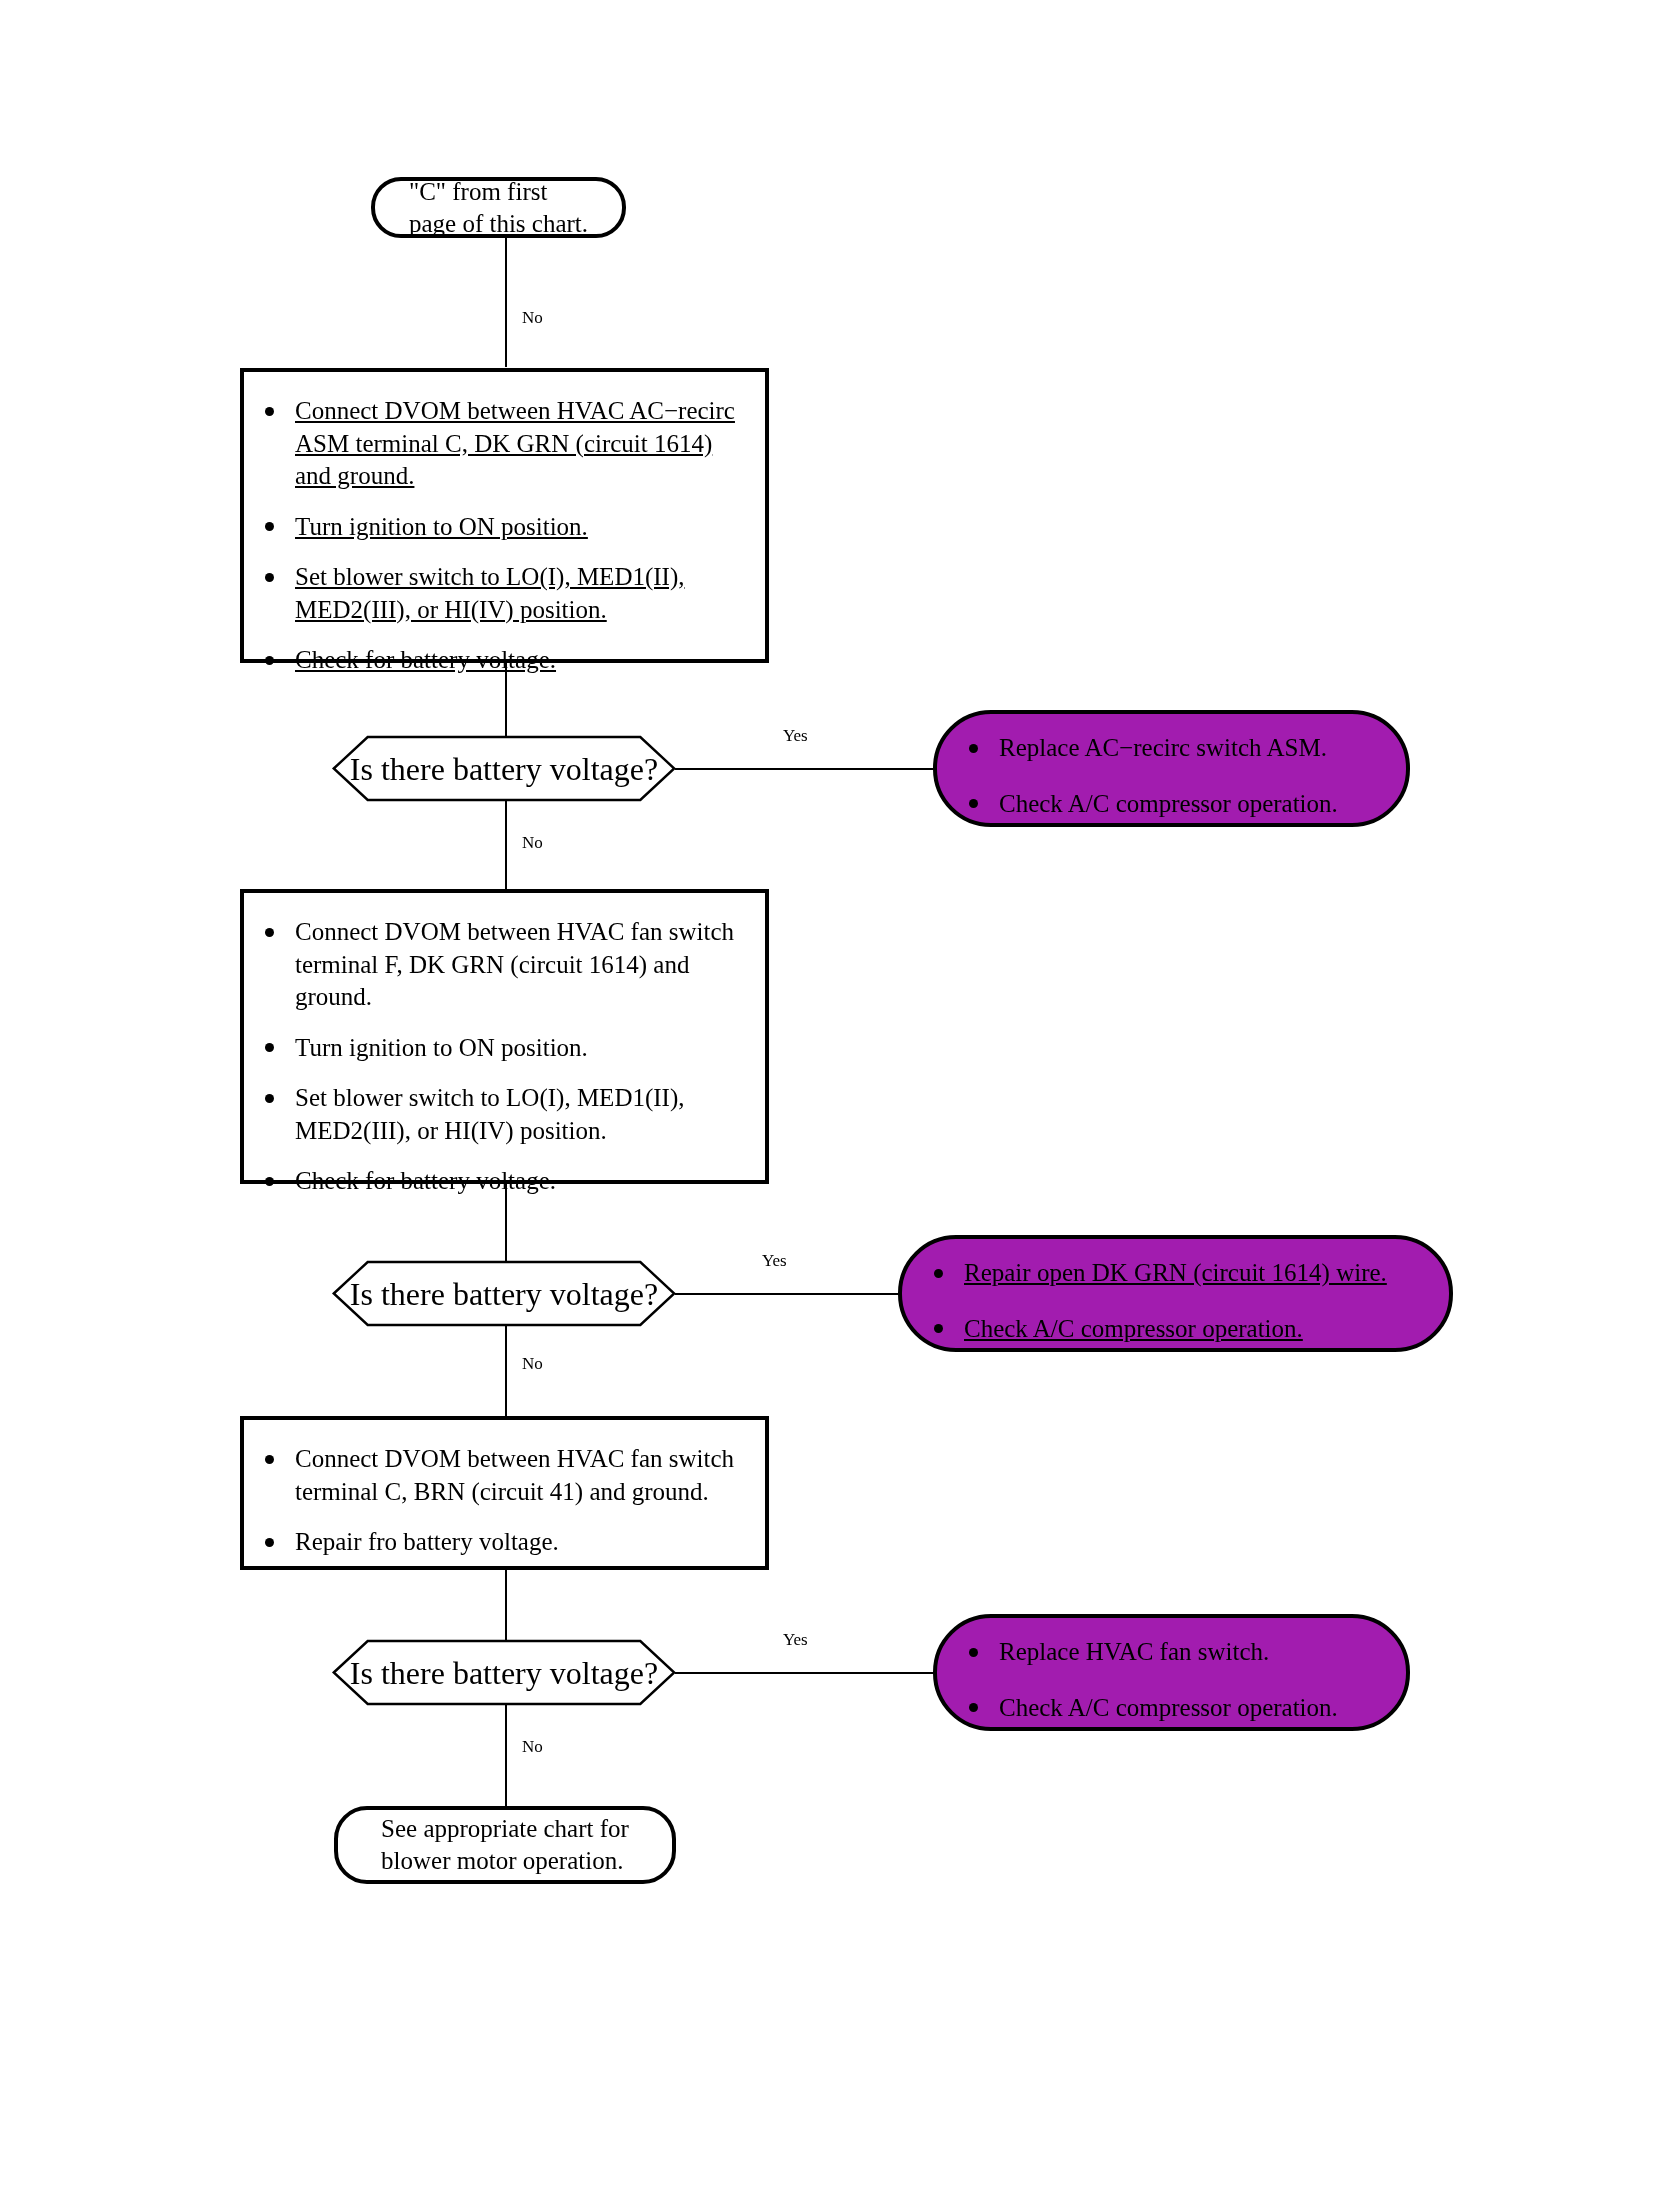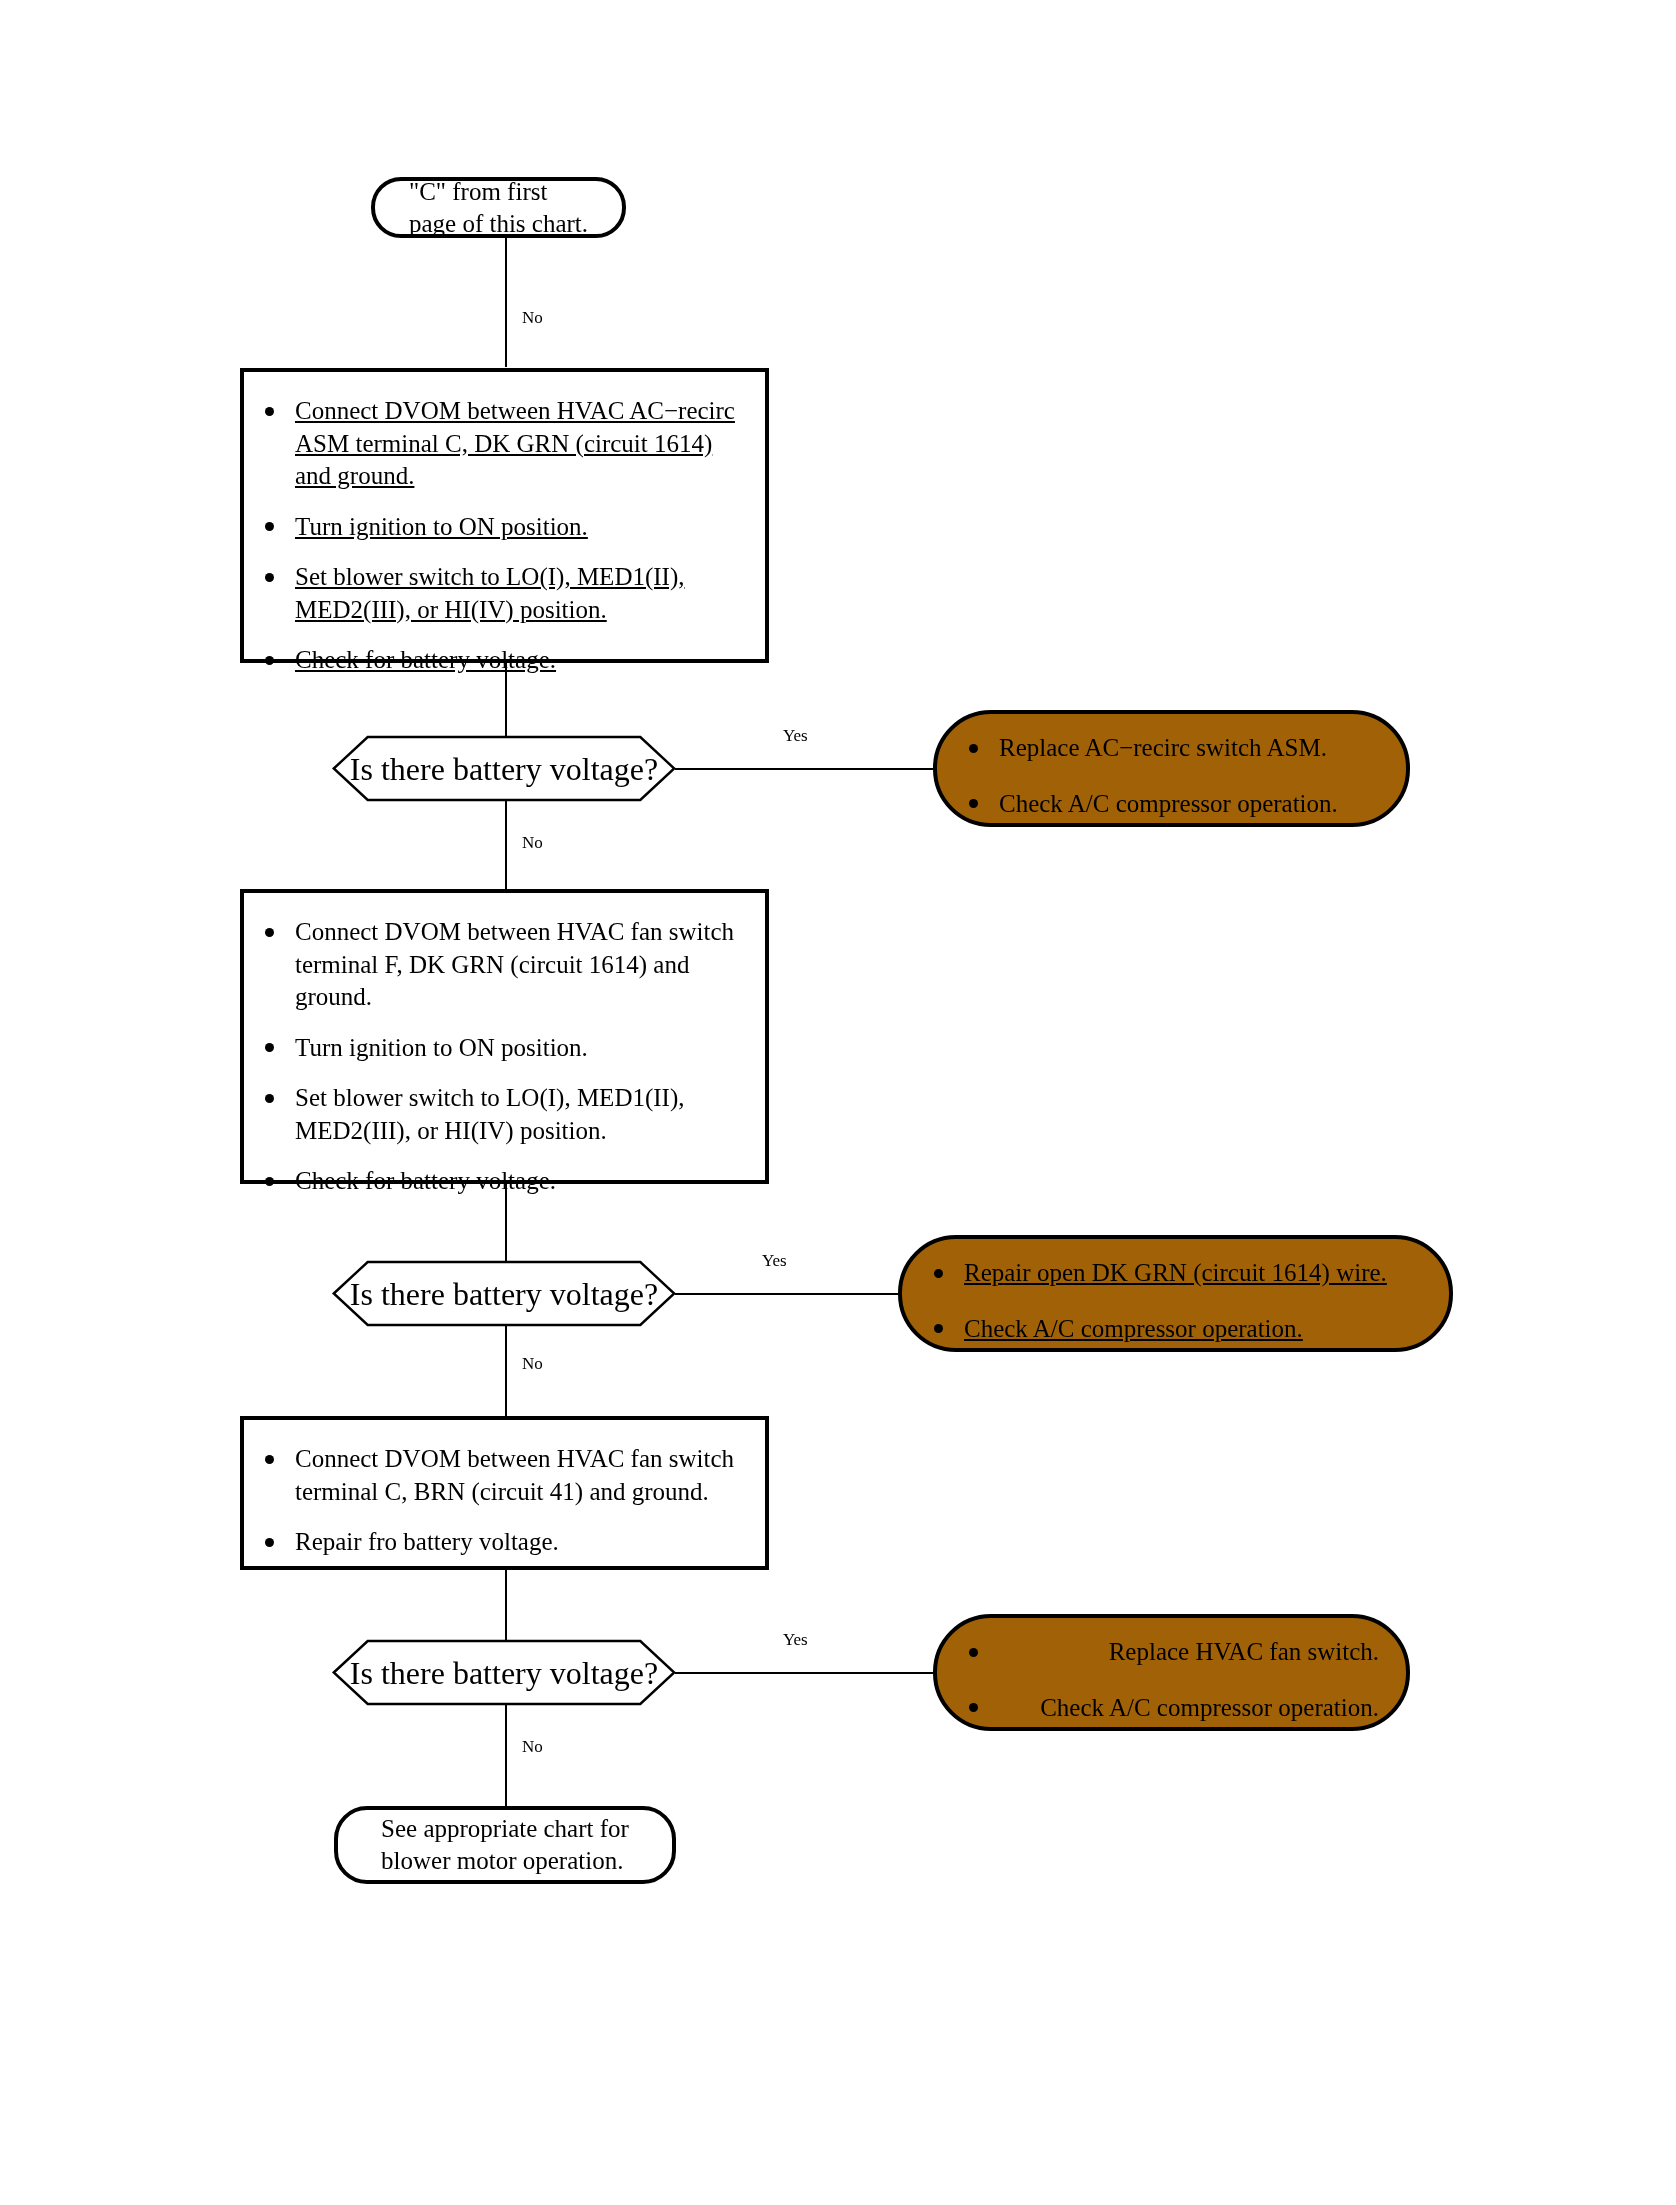--- a/index.html
+++ b/index.html
@@ -61,21 +61,21 @@
     position: absolute;
     border: 4.3px solid #000000;
     background: #ffffff;
     box-sizing: border-box;
   }
 
   
   .result {
     position: absolute;
     border: 4.3px solid #000000;
-    background: #a16207;
+    background: #a21caf;
     box-sizing: border-box;
   }
 
   
   ul.bullets {
     list-style: none;
     margin: 0;
     padding: 0;
   }
   ul.bullets > li {
@@ -213,21 +213,21 @@
     <svg width="342" height="63" viewBox="0 0 562 104" aria-hidden="true">
       <polygon points="0,52 56,0 506,0 562,52 506,104 56,104" fill="#ffffff" stroke="#000000" stroke-width="4"></polygon>
     </svg>
     <div class="dec-text">Is there battery voltage?</div>
   </div>
 
   <div class="hline" style="left:675px; top:1672px; width:260px;"></div>
   <div class="edge-label" style="left:783px; top:1631px;">Yes</div>
 
   <div class="result" style="left:933px; top:1614px; width:477px; height:117px; border-radius:58px;">
-    <ul class="bullets" style="margin:18px 27px 0 27px;text-align:right;">
+    <ul class="bullets" style="margin:18px 27px 0 27px;">
       <li style="margin-bottom:23px;">Replace HVAC fan switch.</li>
       <li>Check A/C compressor operation.</li>
     </ul>
   </div>
 
   <div class="vline" style="left:505px; top:1704px; height:102px;"></div>
   <div class="edge-label" style="left:522px; top:1738px;">No</div>
 
   <div class="terminator" style="left:334px; top:1806px; width:342px; height:78px; border-radius:33px;">
     <div class="term-text">See appropriate chart for

